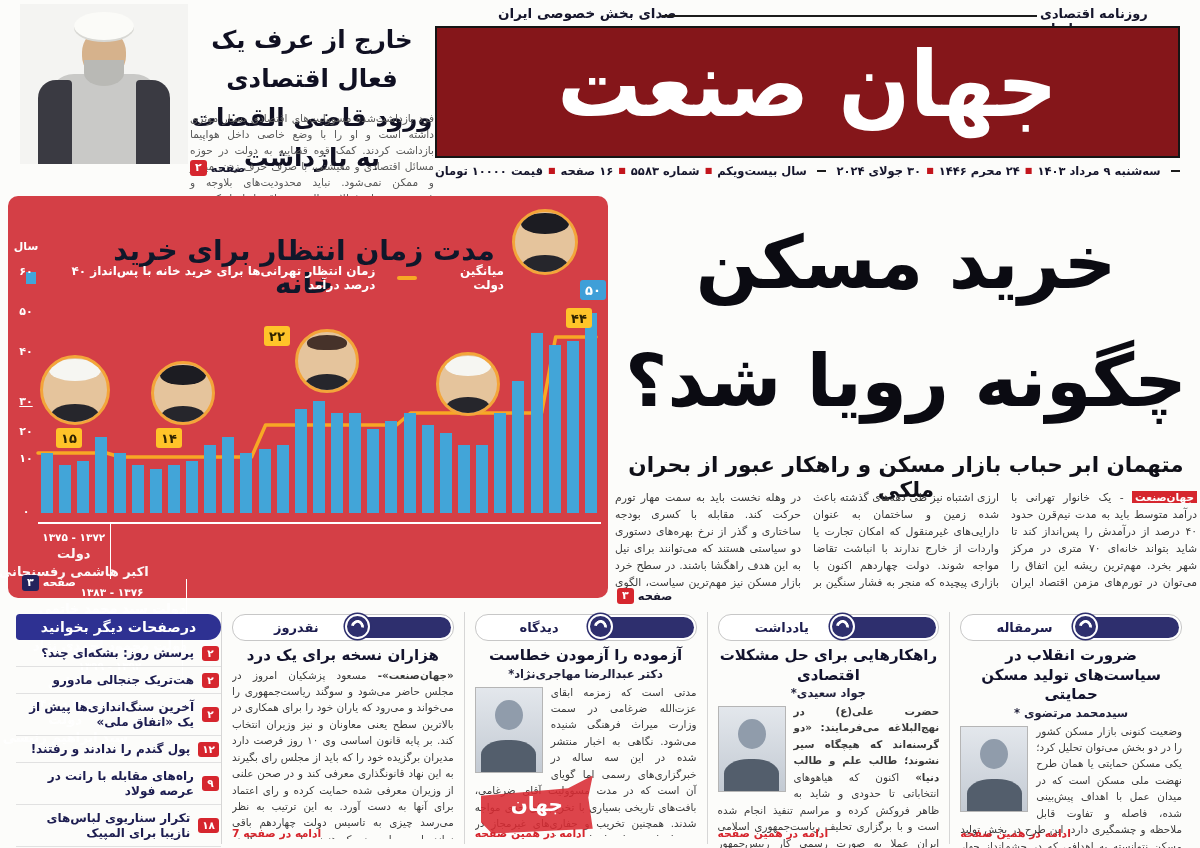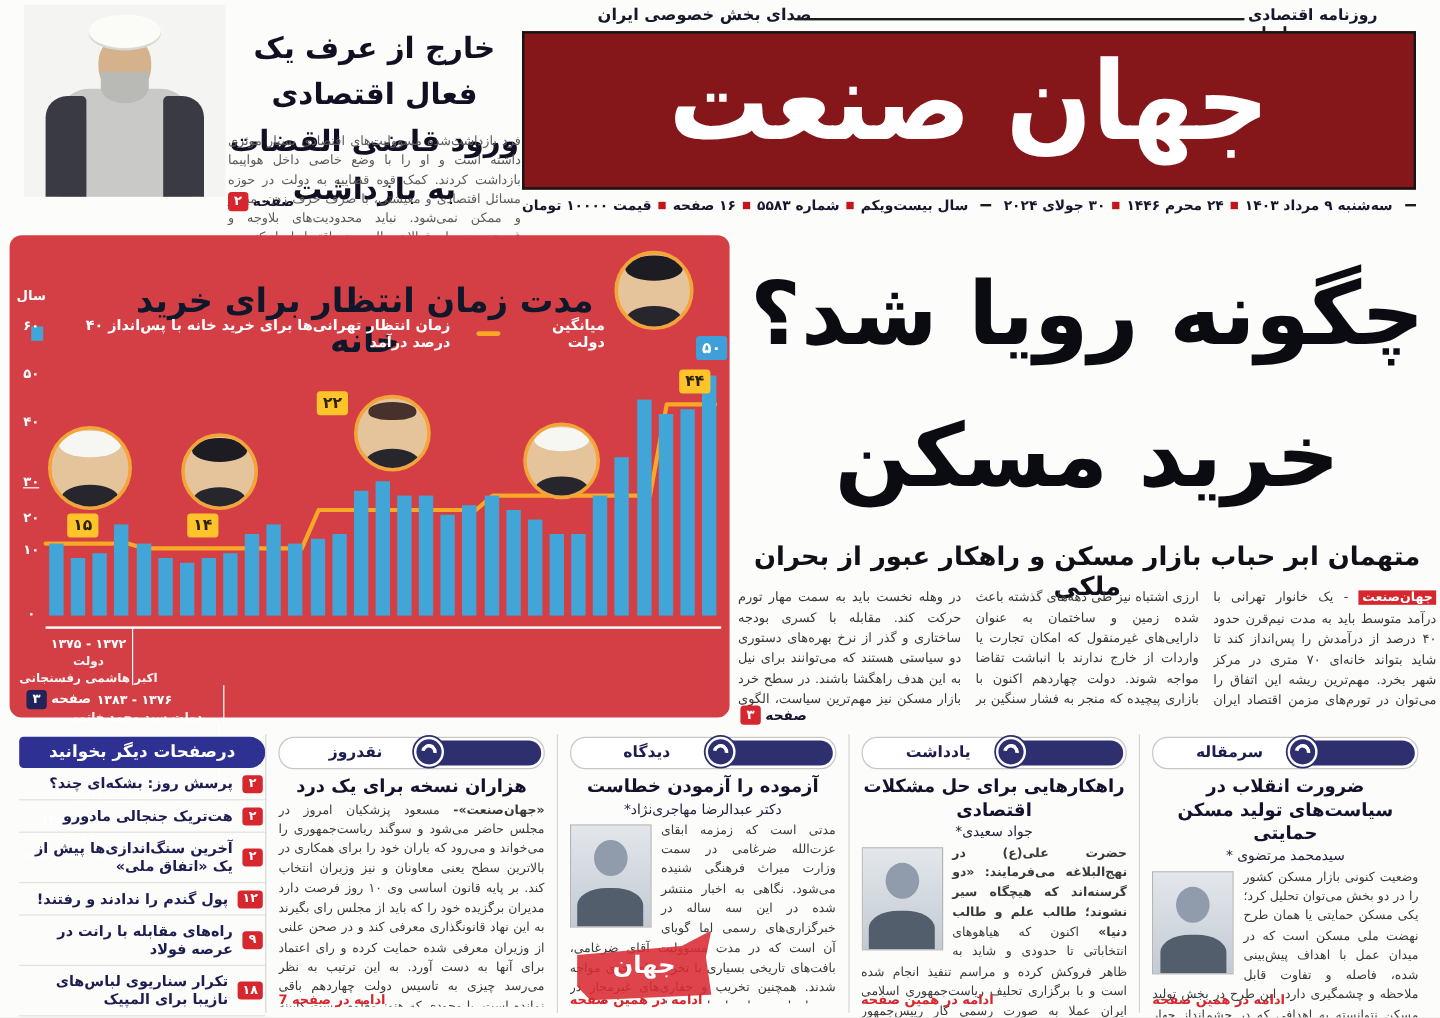--- a/index.html
+++ b/index.html
@@ -70,21 +70,21 @@
   .hat-black-turban::before{content:"";position:absolute;left:10%;right:10%;top:2%;height:34%;
         background:#1c1c22;border-radius:50%;}
   .hat-hair::before{content:"";position:absolute;left:16%;right:16%;top:5%;height:26%;
         background:#46322a;border-radius:50% 50% 42% 42%;}
   .c-xaxis{position:absolute;left:30px;top:326px;width:563px;height:58px;border-top:2px solid #fff;
         display:flex;direction:ltr;flex-direction:column;}
   .xgroup{border-right:1.5px solid #fff;display:flex;flex-direction:column;align-items:center;
         justify-content:flex-start;padding-top:7px;color:#fff;direction:rtl;}
   .xgroup:last-child{border-right:none;}
   .xperiod{font-size:10.5px;font-weight:bold;white-space:nowrap;}
-  .xgov{font-size:10px;font-weight:bold;white-space:nowrap;margin-top:3px;opacity:.95;}
+  .xgov{font-size:13px;font-weight:bold;white-space:nowrap;margin-top:3px;opacity:.95;}
   .c-pageref{position:absolute;left:14px;bottom:7px;direction:rtl;display:flex;align-items:center;gap:4px;
         color:#fff;font-size:11px;font-weight:bold;}
 
   
   .mh{position:absolute;left:615px;top:192px;width:582px;height:260px;display:flex;flex-direction:column;
         justify-content:center;text-align:center;font-weight:bold;color:#0b0b12;}
   .mh div{font-size:73px;line-height:1.62;letter-spacing:-1px;white-space:nowrap;}
   .msub{position:absolute;left:615px;top:452px;width:582px;text-align:center;font-size:21.5px;
         font-weight:bold;color:#101018;}
   .mbody{position:absolute;left:615px;top:489px;width:582px;height:102px;display:flex;gap:12px;direction:rtl;}
@@ -98,21 +98,21 @@
   .col-head{position:relative;height:27px;margin-bottom:5px;}
   .head-box{position:absolute;inset:0;background:#fff;border:1px solid #c7c7c7;border-radius:13px;}
   .head-pill{position:absolute;right:3px;top:3px;bottom:3px;width:46%;background:#2e2f6e;border-radius:11px;}
   .js-logo{position:absolute;left:-4px;top:-3px;width:25px;height:25px;border-radius:50%;background:#2e2f6e;
         border:2px solid #fff;box-shadow:0 0 0 1.5px #2e2f6e;}
   .js-logo::before{content:"";position:absolute;inset:4px;border-radius:50%;border:3px solid #fff;
         border-left-color:transparent;border-bottom-color:transparent;transform:rotate(-35deg);}
   .head-label{position:absolute;left:4%;top:0;bottom:0;width:50%;display:flex;align-items:center;
         justify-content:center;font-size:13px;font-weight:bold;color:#1d1d4f;}
   .col-title{text-align:center;font-size:15px;font-weight:bold;color:#12122c;margin:5px 0 1px;line-height:1.3;}
-  .col-author{text-align:center;font-size:11.5px;font-weight:normal;color:#22223c;margin-bottom:3px;}
+  .col-author{text-align:center;font-size:11.5px;font-weight:bold;color:#22223c;margin-bottom:3px;}
   .col-body{font-size:10.4px;line-height:1.58;text-align:justify;color:#3a3a3a;height:152px;
         overflow:hidden;position:relative;}
   .col-body.tall{height:172px;}
   .col-foot{position:absolute;bottom:4px;left:10px;color:#d6262e;font-weight:bold;font-size:10.8px;}
   .portrait{float:left;width:68px;height:86px;margin:3px 8px 2px 0;background:linear-gradient(#e3e7ec,#c3cad3);
         border:1px solid #b5b5b5;position:relative;overflow:hidden;}
   .portrait::before{content:"";position:absolute;top:12px;left:50%;transform:translateX(-50%);
         width:28px;height:30px;border-radius:50%;background:#909cab;}
   .portrait::after{content:"";position:absolute;bottom:0;left:8%;right:8%;height:32px;background:#535e6c;
         border-radius:45% 45% 0 0;}
@@ -254,22 +254,22 @@
       <div class="vbadge yellow" style="left: 558px; top: 112px;">۴۴</div>
       <div class="vbadge blue" style="left: 572px; top: 84px;">۵۰</div>
       <div class="pres hat-white-turban" style="left: 32px; top: 159px; height: 70px; width: 70px;"></div>
       <div class="pres hat-black-turban" style="left: 143px; top: 165px; height: 64px; width: 64px;"></div>
       <div class="pres hat-hair" style="left: 287px; top: 133px; height: 64px; width: 64px;"></div>
       <div class="pres hat-white-turban" style="left: 428px; top: 156px; height: 64px; width: 64px;"></div>
       <div class="pres hat-black-turban" style="left: 504px; top: 13px; height: 66px; width: 66px;"></div>
     </div>
 
   <div class="mh">
+    <div>خرید مسکن</div>
     <div>چگونه رویا شد؟</div>
-    <div>خرید مسکن</div>
   </div>
   <div class="msub">متهمان ابر حباب بازار مسکن و راهکار عبور از بحران ملکی</div>
   <div class="mbody">
     <div class="mcol">
       <span class="brand-prefix">جهان‌صنعت</span>
       <span>- یک خانوار تهرانی با درآمد متوسط باید به مدت نیم‌قرن حدود ۴۰ درصد از درآمدش را پس‌انداز کند تا شاید بتواند خانه‌ای ۷۰ متری در مرکز شهر بخرد. مهم‌ترین ریشه این اتفاق را می‌توان در تورم‌های مزمن اقتصاد ایران یافت که منجر به کوچ سرمایه‌ها به بازاری مانند مسکن برای حفظ ارزش دارایی مردم شده است. بیماری هلندی و سیاست‌گذاری</span>
     </div>
     <div class="mcol">ارزی اشتباه نیز طی دهه‌های گذشته باعث شده زمین و ساختمان به عنوان دارایی‌های غیرمنقول که امکان تجارت یا واردات از خارج ندارند با انباشت تقاضا مواجه شوند. دولت چهاردهم اکنون با بازاری پیچیده که منجر به فشار سنگین بر خانواده‌ها شده روبه‌رو است. رییس‌جمهور پزشکیان برای گذر از بحران مسکن</div>
     <div class="mcol">در وهله نخست باید به سمت مهار تورم حرکت کند. مقابله با کسری بودجه ساختاری و گذر از نرخ بهره‌های دستوری دو سیاستی هستند که می‌توانند برای نیل به این هدف راهگشا باشند. در سطح خرد بازار مسکن نیز مهم‌ترین سیاست، الگوی جهانی دریافت مالیات سالانه از مالکان است که سفته‌بازی را کاهش و آرامش این بازار را افزایش می‌دهد</div>
   </div>

